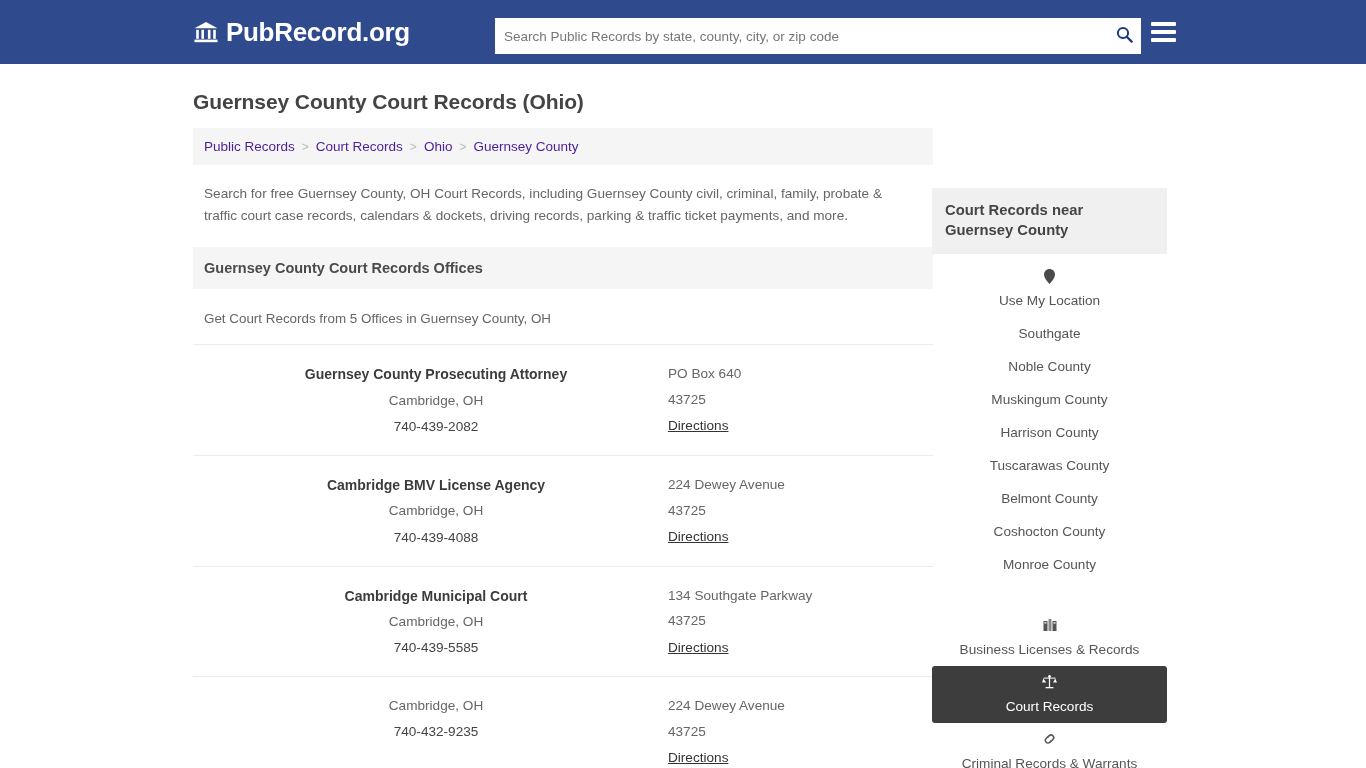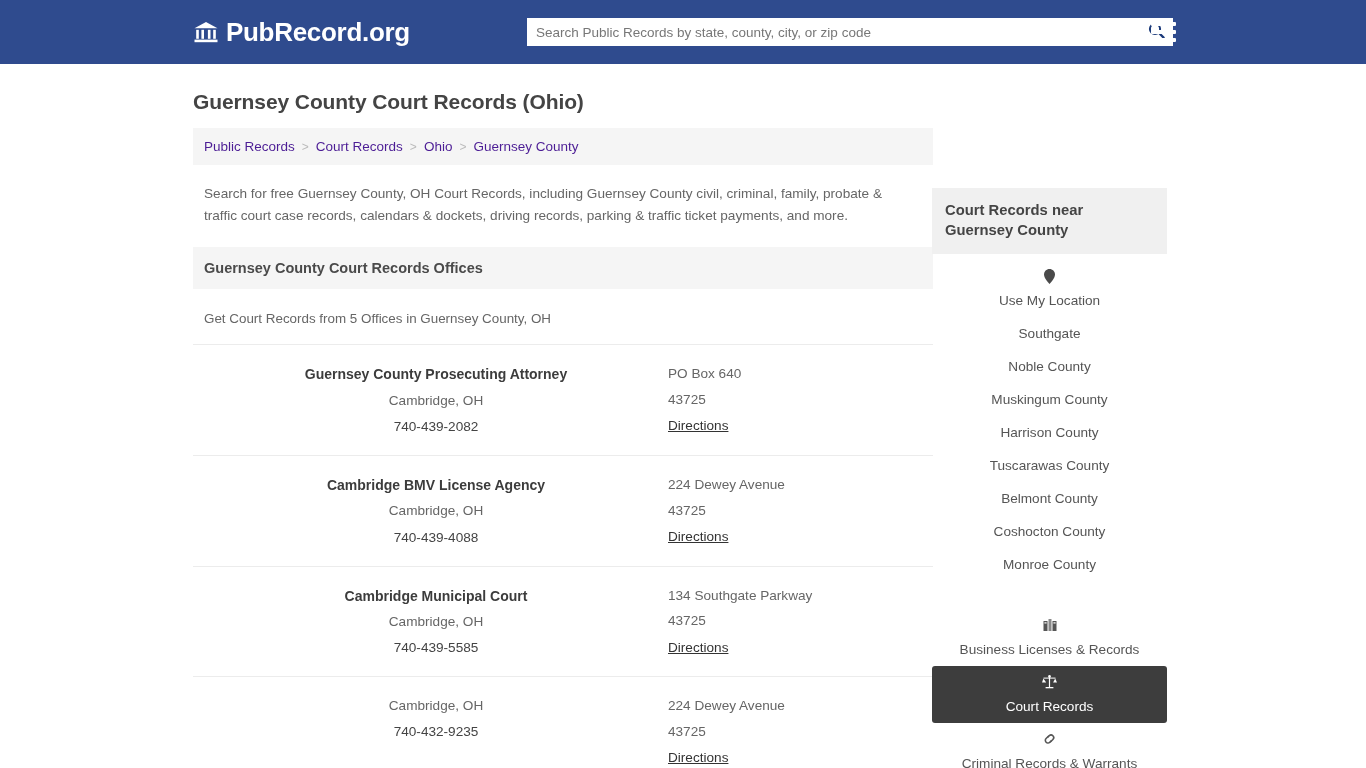--- a/index.html
+++ b/index.html
@@ -32,25 +32,24 @@
     font-size: 26px;
     font-weight: bold;
     letter-spacing: -0.3px;
     line-height: 1;
   }
   .search-wrap {
     position: absolute;
     left: 495px;
     top: 18px;
     width: 646px;
-    height: 28px;
+    height: 36px;
     background: #ffffff;
     display: flex;
     align-items: center;
-    margin-left: 32px;
   }
   .search-input {
     flex: 1;
     height: 100%;
     border: none;
     outline: none;
     padding: 0 8px 0 9px;
     font-family: "Liberation Sans", sans-serif;
     font-size: 13.5px;
     color: #333;

